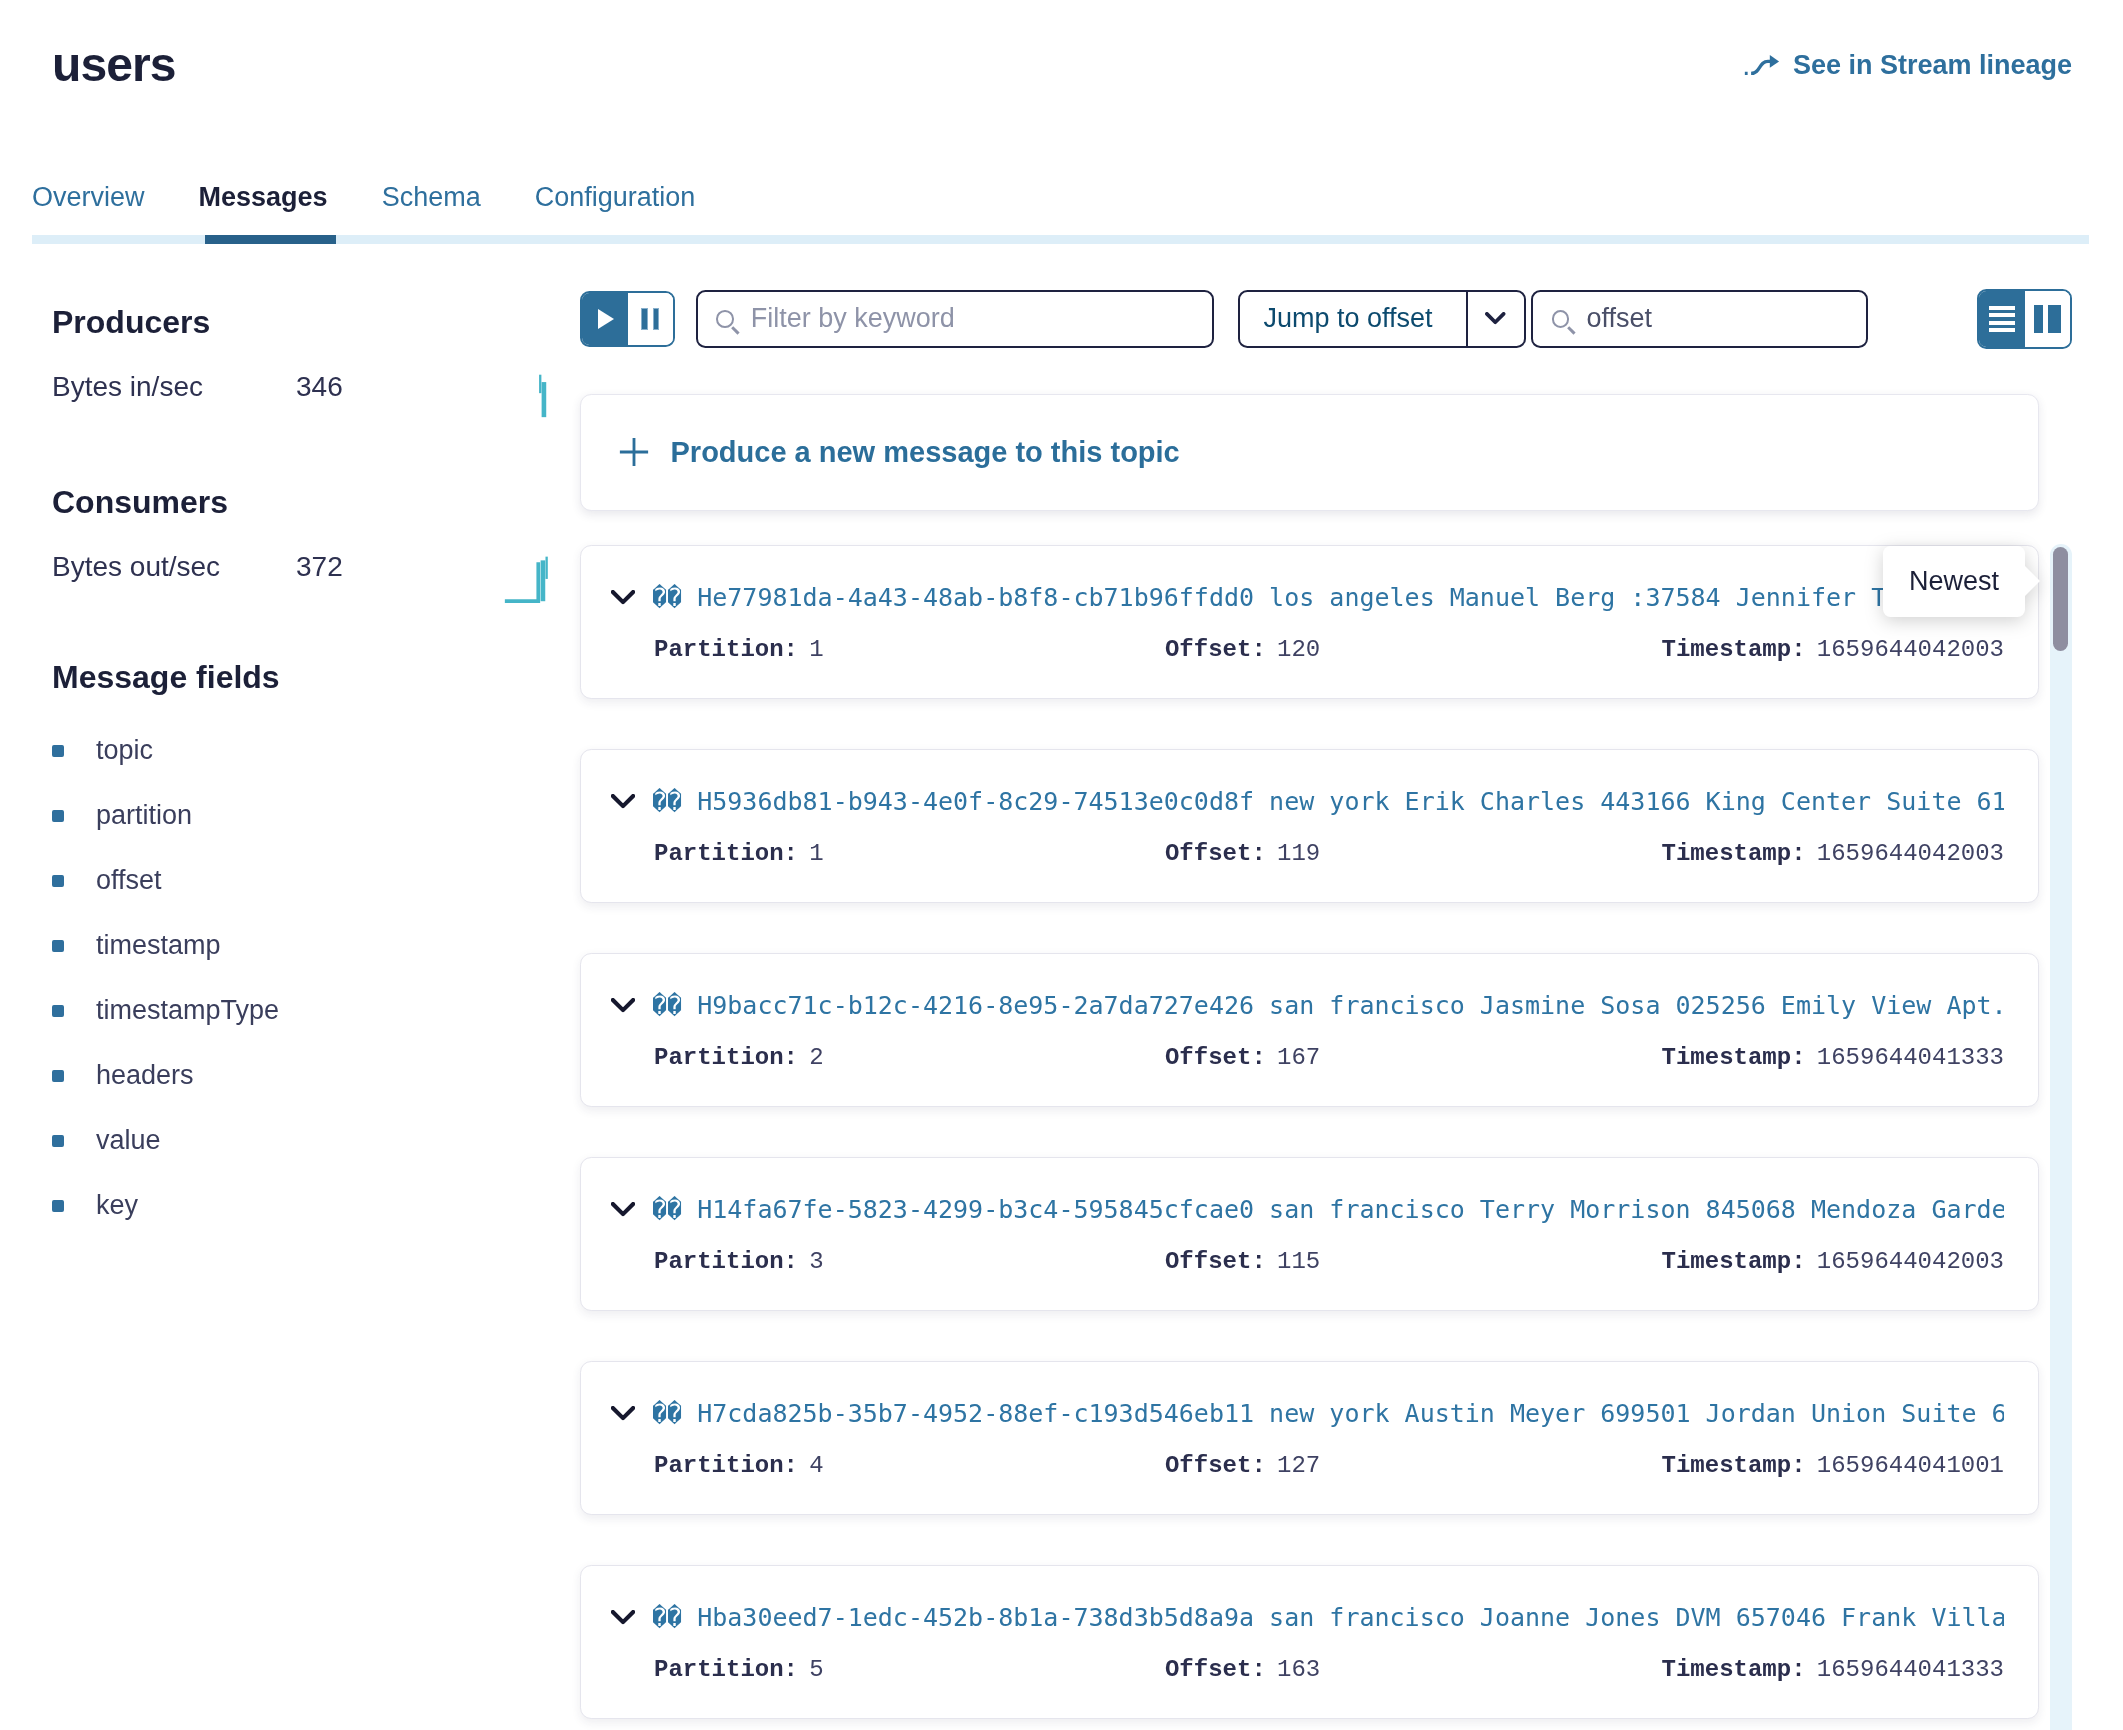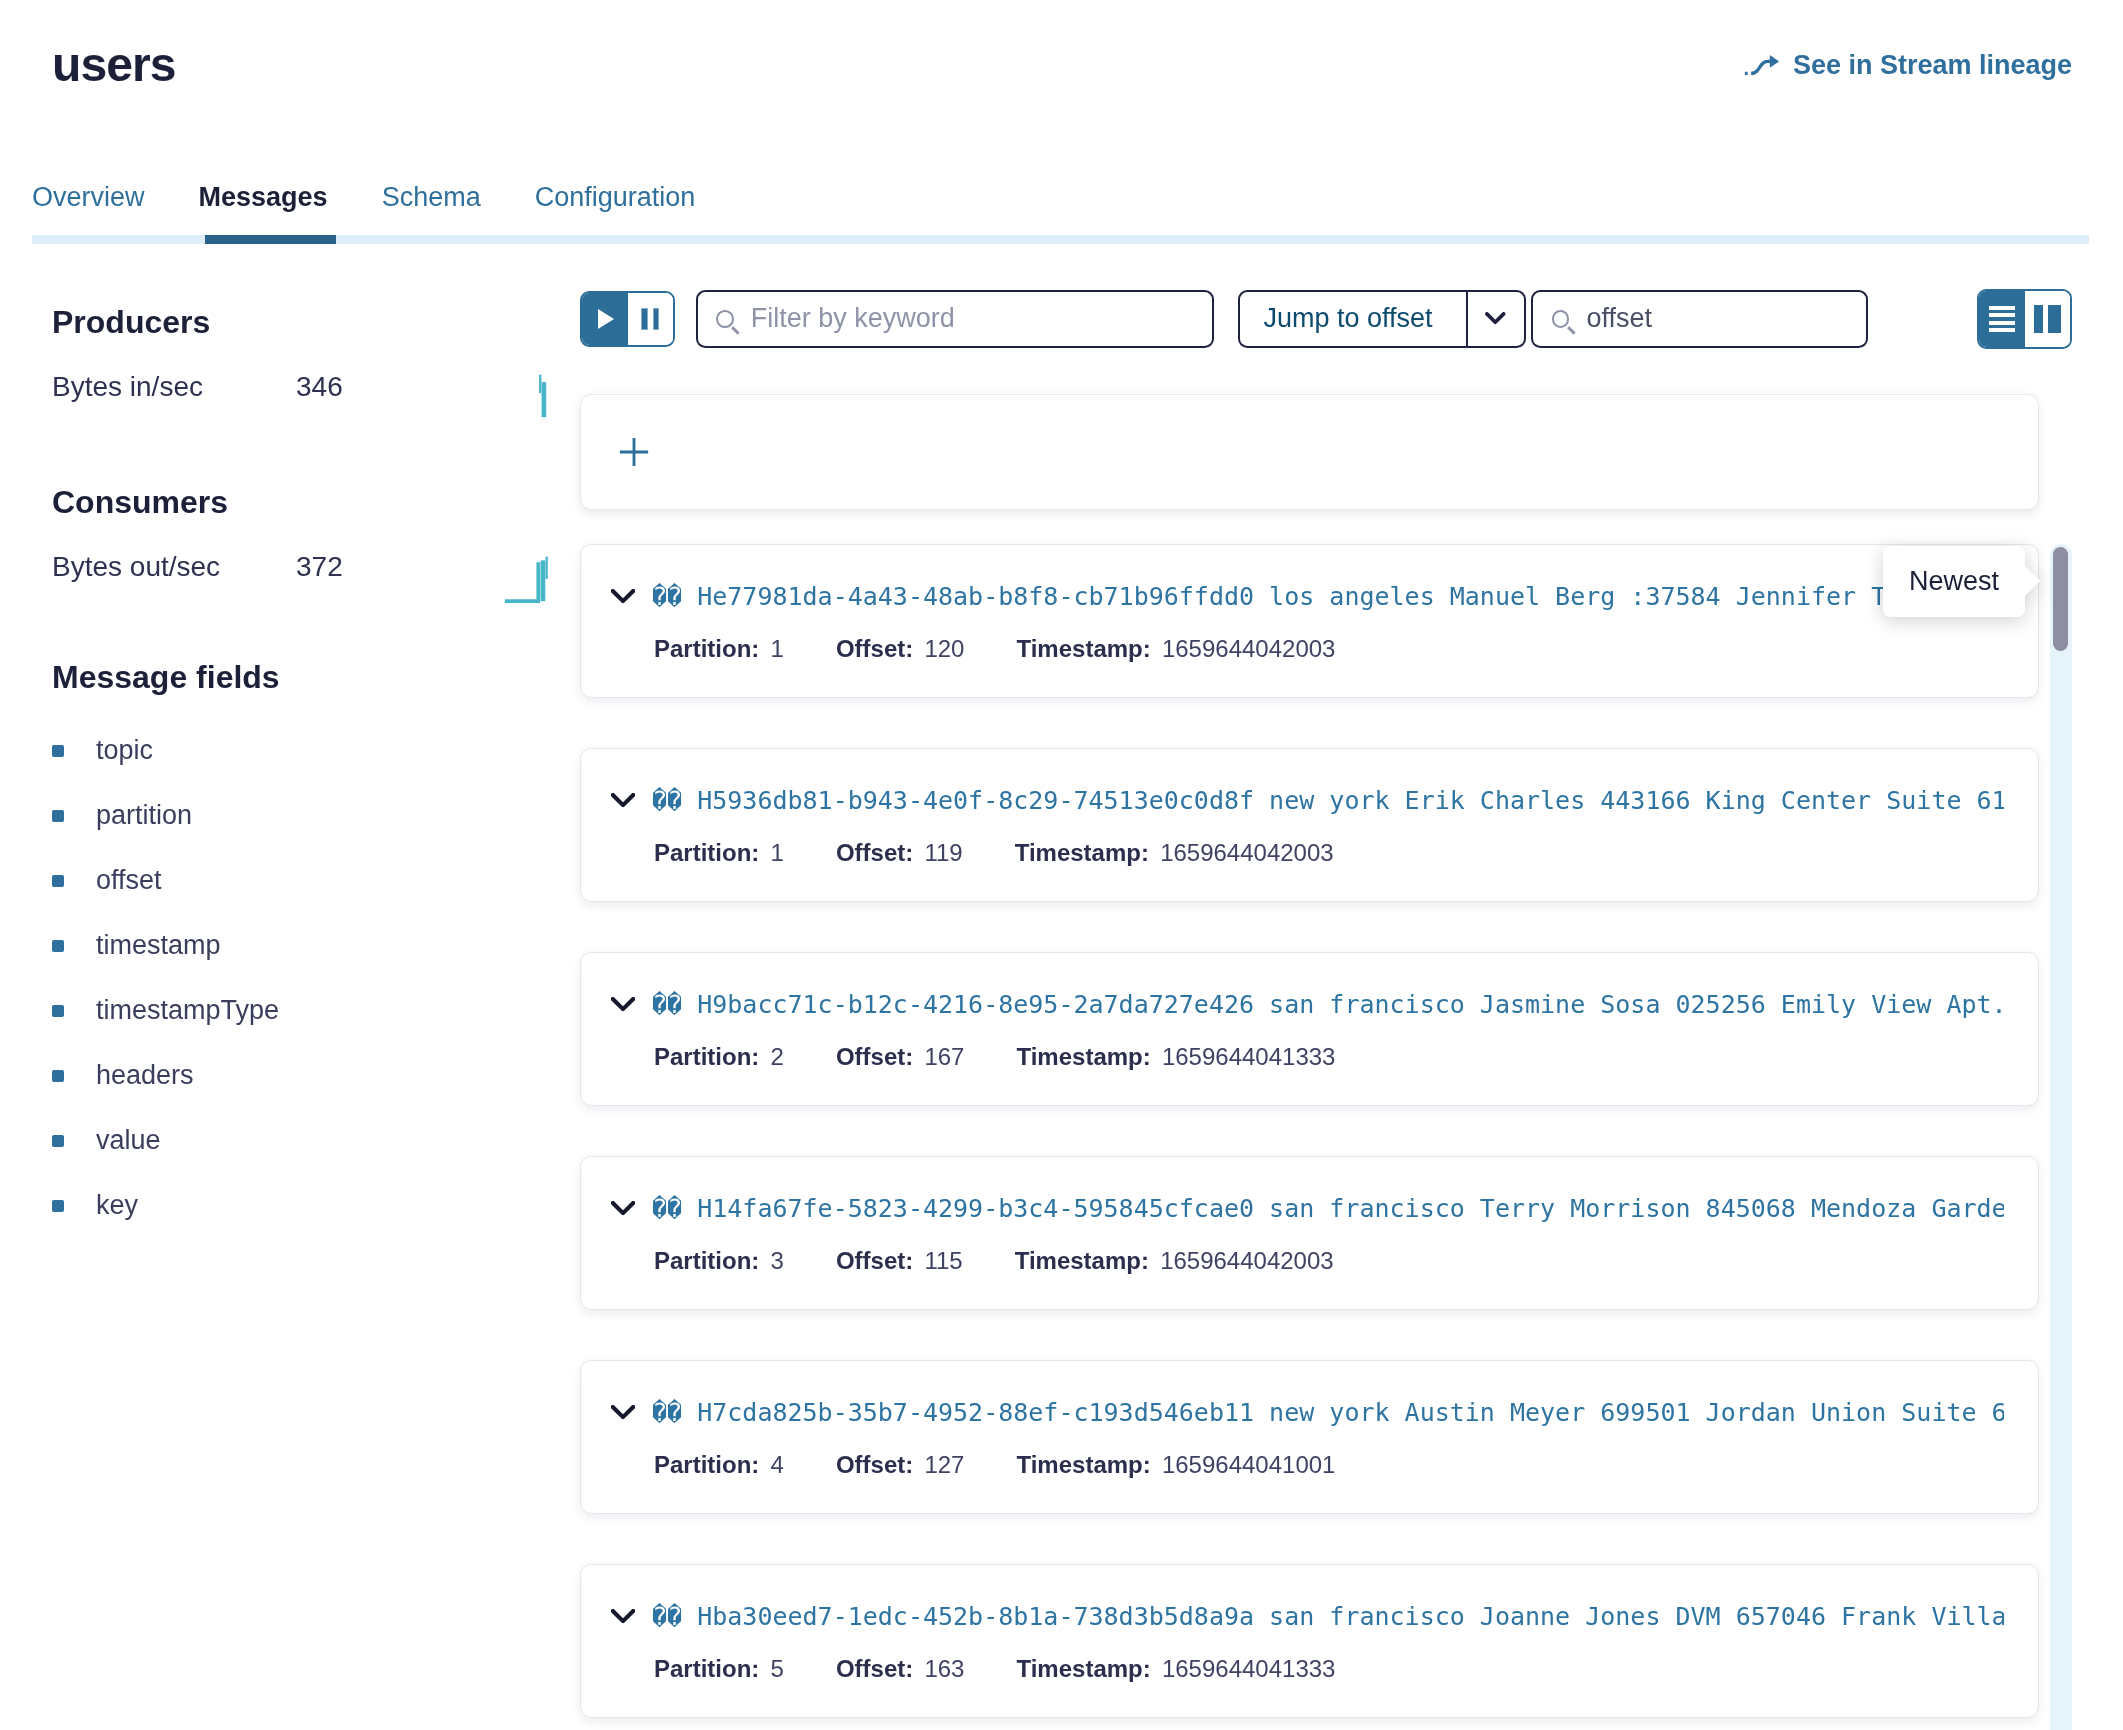--- a/index.html
+++ b/index.html
@@ -64,21 +64,21 @@
 
   
   .produce-card { margin-top:45px; width:1459px; border:1.9px solid #e7e7ef; border-radius:11.2px; box-shadow:0 3.7px 9.3px rgba(40,40,80,0.10); padding:41px 37px; display:flex; align-items:center; gap:20.5px; color:#2b6e9a; font-weight:700; font-size:29px; cursor:pointer; background:#fff; }
 
   
   .msg-list { margin-top:34px; display:flex; flex-direction:column; gap:50px; }
   .msg-card { width:1459px; height:154px; border:1.9px solid #e5e5ed; border-radius:11.2px; box-shadow:0 3.7px 9.3px rgba(40,40,80,0.08); padding:37px 34px 0 30px; background:#fff; }
   .msg-top { display:flex; align-items:center; gap:17px; }
   .chev-btn { flex:none; display:flex; cursor:pointer; }
   .msg-key { font-family:"DejaVu Sans Mono", monospace; font-size:25px; color:#2e74a3; white-space:nowrap; overflow:hidden; }
-  .msg-meta { margin-top:24px; padding-left:43px; display:flex; gap:52px; font-family:Liberation Sans, sans-serif; font-size:24px; color:#3f4263; }
+  .msg-meta { margin-top:24px; padding-left:43px; display:flex; gap:52px; font-family:Liberation Mono, monospace; font-size:24px; color:#3f4263;justify-content:space-between; }
   .meta-label { font-weight:700; color:#2b2e4d; }
   .meta-val { margin-left:11.2px; }
 
   
   .tooltip { position:absolute; top:268px; left:1303px; z-index:5; filter:drop-shadow(0 4.7px 9.3px rgba(0,0,0,0.18)); }
   .tooltip-box { background:#fff; border-radius:7.5px; padding:20px 26px; font-size:27px; color:#1c2038; position:relative; }
   .tooltip-arrow { position:absolute; right:-10.3px; top:50%; width:24px; height:24px; background:#fff; transform:translateY(-50%) rotate(45deg); }
 
   
   .scroll-track { position:absolute; top:266px; right:0; width:22.4px; height:1454px; background:#e6f3fa; border-radius:11.2px; }
@@ -223,20 +223,21 @@
             <i class="a"></i>
               <i class="b"></i>
           </div>
         </div>
       </div>
 
       <div class="produce-card">
         <svg width="32" height="32" viewBox="0 0 34 34" fill="none">
           <path d="M17 2 V32 M2 17 H32" stroke="#2b6e9a" stroke-width="3"></path>
         </svg>
+        <span>Produce a new message to this topic</span>
       </div>
 
       <div class="msg-list">
 
         <div class="msg-card">
           <div class="msg-top">
             <span class="chev-btn">
               <svg width="24" height="15" viewBox="0 0 26 16" fill="none">
                   <path d="M2 2 L13 13 L24 2" stroke="#16182e" stroke-width="4.5" stroke-linecap="round" stroke-linejoin="round"></path>
                 </svg>

